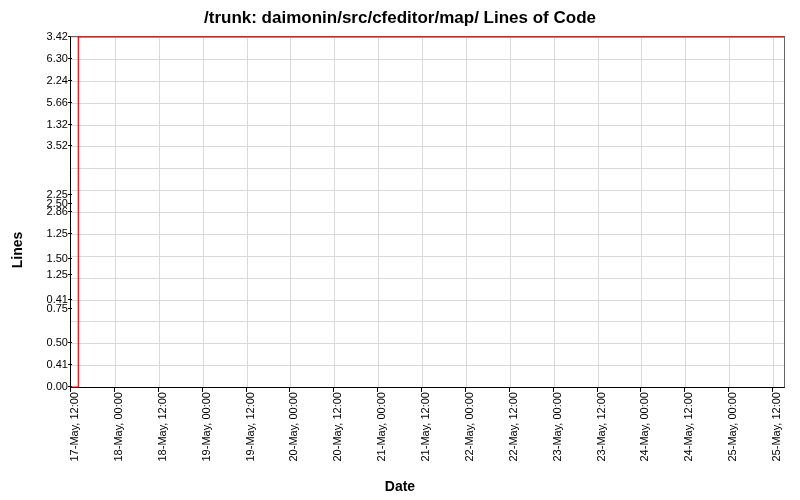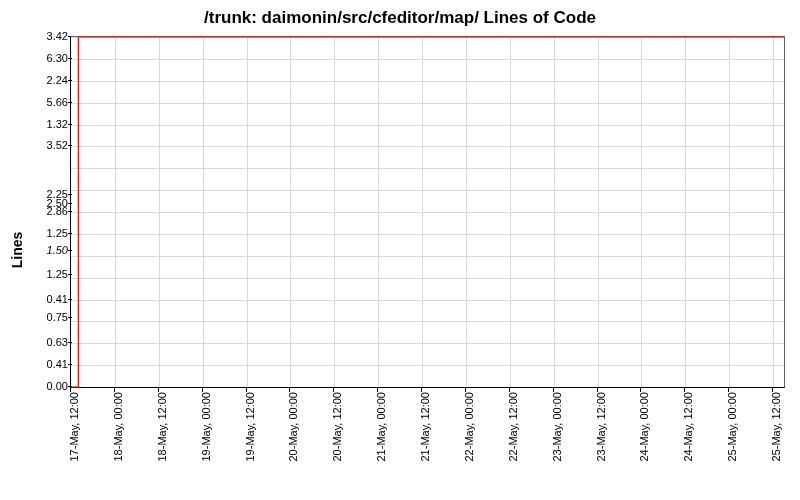--- a/index.html
+++ b/index.html
@@ -149,25 +149,25 @@
 
   <div class="title">/trunk: daimonin/src/cfeditor/map/ Lines of Code</div>
 
   <div class="ylabel">
     <span>Lines</span>
   </div>
 
   <div class="yticks">
       <div class="ytick" style="top: 350px;">0.00</div>
       <div class="ytick" style="top: 328.125px;">0.41</div>
-      <div class="ytick" style="top: 306.25px;">0.63</div>
-      <div class="ytick" style="top: 281px;">0.75</div>
+      <div class="ytick" style="top: 306.25px;">0.50</div>
+      <div class="ytick" style="top: 272px;">0.75</div>
       <div class="ytick" style="top: 262.5px;">0.41</div>
       <div class="ytick" style="top: 238px;">1.25</div>
-      <div class="ytick" style="top: 214px; font-style: italic;">1.50</div>
+      <div class="ytick" style="top: 222px;">1.50</div>
       <div class="ytick" style="top: 196.875px;">1.25</div>
       <div class="ytick" style="top: 175px;">2.86</div>
       <div class="ytick" style="top: 158px;">2.25</div>
       <div class="ytick" style="top: 132px; margin-top: 35px;">2.50</div>
       <div class="ytick" style="top: 109.375px;">3.52</div>
       <div class="ytick" style="top: 87.5px;">1.32</div>
       <div class="ytick" style="top: 65.625px;">5.66</div>
       <div class="ytick" style="top: 43.75px;">2.24</div>
       <div class="ytick" style="top: 21.875px;">6.30</div>
       <div class="ytick" style="top: 0px;">3.42</div>
@@ -245,14 +245,15 @@
       <div class="xtickmark" style="left: 570.4px;"></div>
       <div class="xtick" style="left: 570.4px;">24-May, 00:00</div>
       <div class="xtickmark" style="left: 614.277px;"></div>
       <div class="xtick" style="left: 614.277px;">24-May, 12:00</div>
       <div class="xtickmark" style="left: 658.154px;"></div>
       <div class="xtick" style="left: 658.154px;">25-May, 00:00</div>
       <div class="xtickmark" style="left: 702.031px;"></div>
       <div class="xtick" style="left: 702.031px;">25-May, 12:00</div>
     </div>
 
+  <div class="xlabel">Date</div>
 
 </div>
 
 </body></html>

